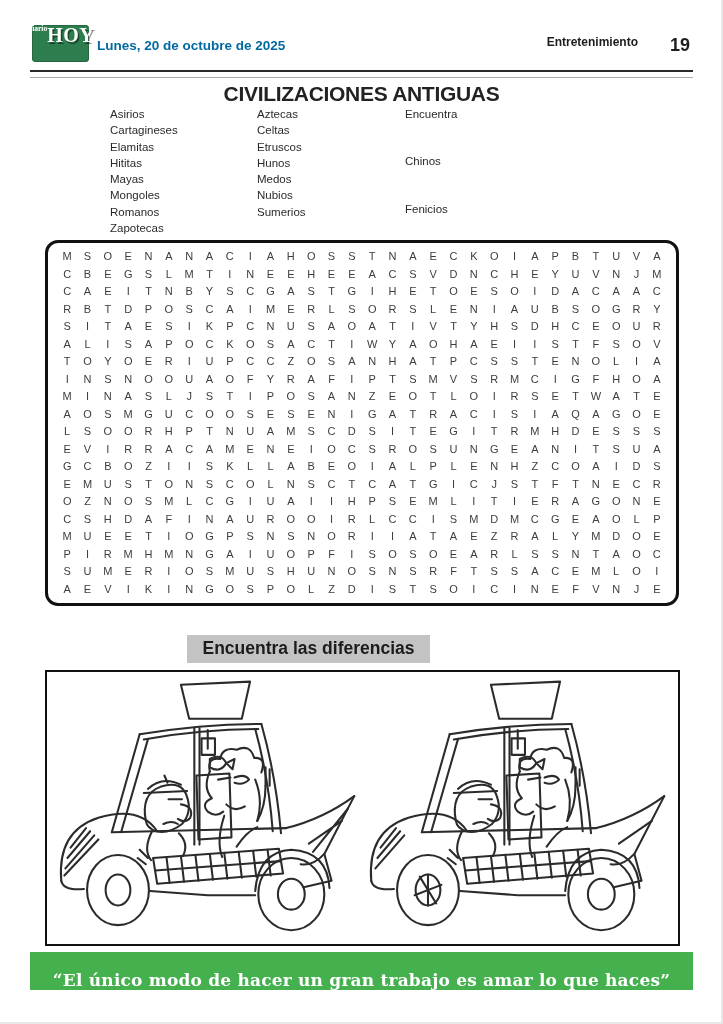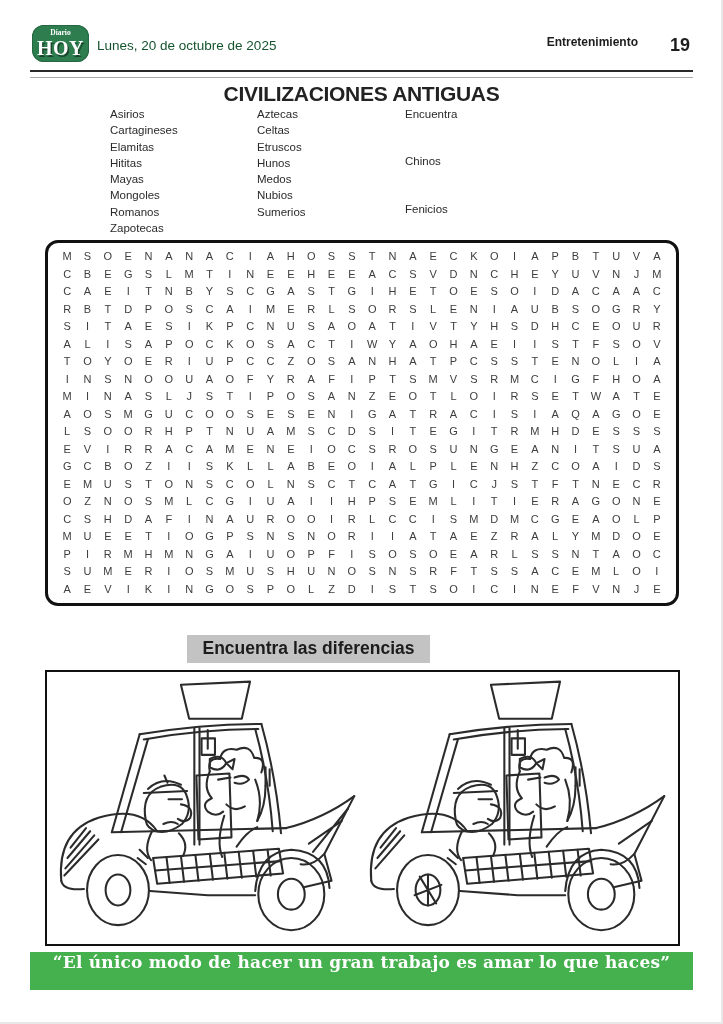--- a/index.html
+++ b/index.html
@@ -6,28 +6,28 @@
   html,body { background:#fff; }
   body { font-family:"Liberation Sans", sans-serif; }
   .page {
     position:relative; width:723px; height:1024px; background:#fff;
     overflow:hidden; border-right:2px solid #e8e8e8; border-bottom:2px solid #e8e8e8;
   }
 
   
   .logo {
     position:absolute; left:32px; top:25px; width:57px; height:37px;
-    background:#2e7d4e; border-radius:12px; color:#fff; text-align:center;
-    display:flex; flex-direction:column; justify-content:center; line-height:1;
+    background:#2e7d4e; border-radius:4px; color:#fff; text-align:center;
+    display:flex; flex-direction:row; justify-content:center; line-height:1;
     box-shadow:0 0 0 1px #256740 inset;
   }
   .logo .logo-top { font-size:7.5px; font-weight:bold; font-family:"Liberation Serif", serif; margin-bottom:1px; }
   .logo .logo-main { font-size:20px; font-weight:bold; font-family:"Liberation Serif", serif;
     text-shadow:1.5px 1.5px 0 rgba(0,0,0,0.45); letter-spacing:0.5px; }
-  .date-text { position:absolute; left:97px; top:38px; font-size:13.5px; color:#14532d; }
+  .date-text { position:absolute; left:97px; top:38px; font-size:13.5px; color:#0369a1;font-weight:bold; }
   .section-name { position:absolute; right:83px; top:35px; font-size:12px; font-weight:bold; color:#1d1d1d; }
   .page-number { position:absolute; right:31px; top:35px; font-size:18px; font-weight:bold; color:#1d1d1d; }
   .rule-dark  { position:absolute; left:30px; top:70px; width:663px; height:2px; background:#2a2a2a; }
   .rule-light { position:absolute; left:30px; top:77px; width:663px; height:1px; background:#a8a8a8; }
 
   
   .ws-title { position:absolute; left:0; top:82px; width:723px; text-align:center;
     font-size:21px; font-weight:bold; color:#222; letter-spacing:-0.3px; }
   .word-list { position:absolute; left:110px; top:106px; display:flex; }
   .word-col { display:flex; flex-direction:column; }
@@ -53,21 +53,21 @@
   .diff-box {
     position:absolute; left:45px; top:670px; width:635px; height:276px;
     border:2.5px solid #111; background:#fff; display:flex; align-items:center; justify-content:space-between;
     padding:4px 6px;
   }
   .diff-box svg { stroke:#2b2b2b; fill:none; stroke-width:2; stroke-linecap:round; stroke-linejoin:round; }
 
   
   .quote-bar {
     position:absolute; left:30px; top:952px; width:663px; height:38px;
-    background:#45b14e; display:flex; align-items:flex-start; justify-content:center;
+    background:#45b14e; display:flex; align-items:flex-end; justify-content:center;
   }
   .quote-text { color:#fff; font-family:"DejaVu Serif", serif; font-weight:bold; font-size:17px; letter-spacing:0.2px; }
 </style>
 </head>
 <body>
 
 <div class="page">
 
   <div class="logo">
     <div class="logo-top">Diario</div>

